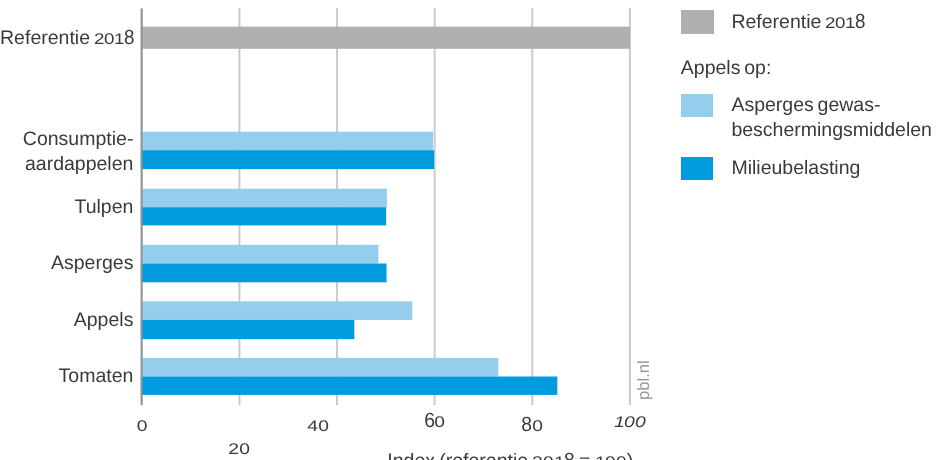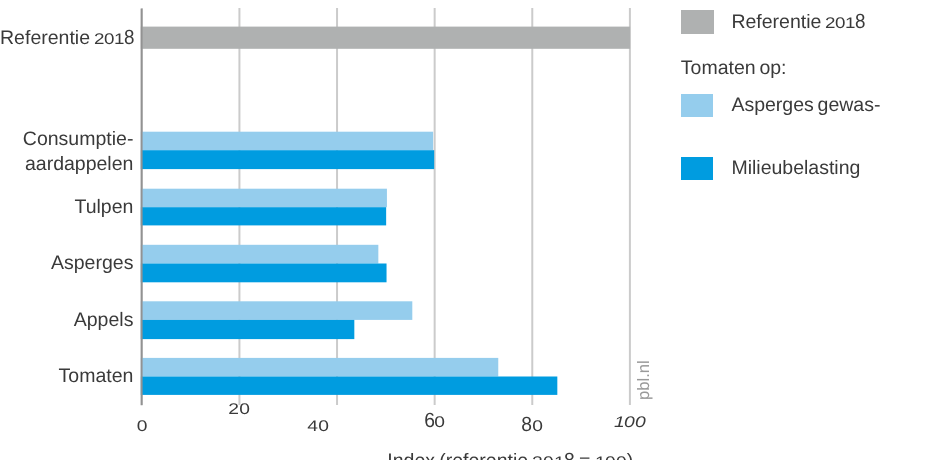--- a/index.html
+++ b/index.html
@@ -93,36 +93,37 @@
       </div>
       <div class="catlabel" style="top: 307.7px;">
         <div>Appels</div>
       </div>
       <div class="catlabel" style="top: 364.4px;">
         <div>Tomaten</div>
       </div>
     </div>
   <div id="ticks">
       <div class="tick" style="left: 141.67px; top: 416.3px;"><span class="osf osf-x">0</span></div>
-      <div class="tick" style="left: 239.29px; top: 399px;"><span class="osf osf-x">2</span><span class="osf osf-x">0</span></div>
+      <div class="tick" style="left: 239.29px; top: 439px;"><span class="osf osf-x">2</span><span class="osf osf-x">0</span></div>
       <div class="tick" style="left: 318px; top: 416.3px;"><span class="osf osf-x">4</span><span class="osf osf-x">0</span></div>
       <div class="tick" style="left: 434.53px; top: 412px;"><span class="osf osf-a">6</span><span class="osf osf-x">0</span></div>
       <div class="tick" style="left: 532.15px; top: 416.3px;"><span class="osf osf-a">8</span><span class="osf osf-x">0</span></div>
       <div class="tick" style="left: 629.77px; top: 412px; font-style: italic;"><span class="osf osf-x">1</span><span class="osf osf-x">0</span><span class="osf osf-x">0</span></div>
     </div>
   <div class="xaxislabel" style="left:387.3px;top:451.7px;">Index (referentie <span class="osf osf-x">2</span><span class="osf osf-x">0</span><span class="osf osf-x">1</span><span class="osf osf-a">8</span> = <span class="osf osf-x">1</span><span class="osf osf-x">0</span><span class="osf osf-x">0</span>)</div>
   <div class="pbl" style="left:636.2px;top:400.2px;">pbl.nl</div>
   <div id="legend">
       <div class="lg-swatch" style="left: 681.1px; top: 9.8px; width: 33.4px; height: 24.1px; background: rgb(175, 177, 177);"></div>
       <div class="lg-text" style="left: 731.4px; top: 10px;">
         <div>Referentie <span class="osf osf-x">2</span><span class="osf osf-x">0</span><span class="osf osf-x">1</span><span class="osf osf-a">8</span></div>
       </div>
-      <div class="lg-text" style="left: 680.8px; top: 56.1px;">Tomaten op:</div>
+      <div class="lg-text" style="left: 680.8px; top: 56.1px;">Appels op:</div>
       <div class="lg-swatch" style="left: 681.1px; top: 94.2px; width: 32.4px; height: 22.5px; background: rgb(149, 205, 237);"></div>
       <div class="lg-text" style="left: 731.4px; top: 92.8px;">
         <div>Asperges gewas-</div>
+        <div>beschermingsmiddelen</div>
       </div>
       <div class="lg-swatch" style="left: 681.1px; top: 157.1px; width: 32.4px; height: 22.8px; background: rgb(0, 156, 224);"></div>
       <div class="lg-text" style="left: 731.4px; top: 156.2px;">
         <div>Milieubelasting</div>
       </div>
     </div>
 </div>
 
 </body></html>

